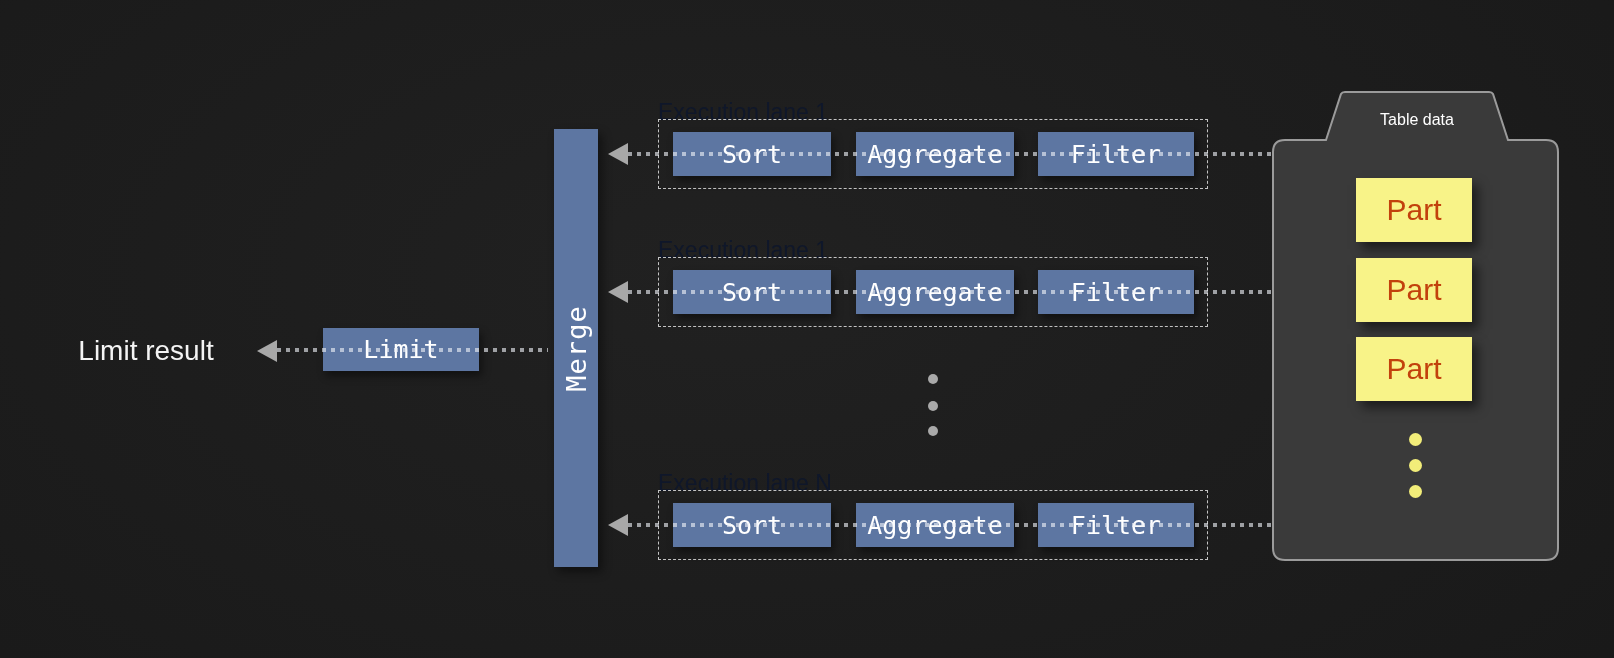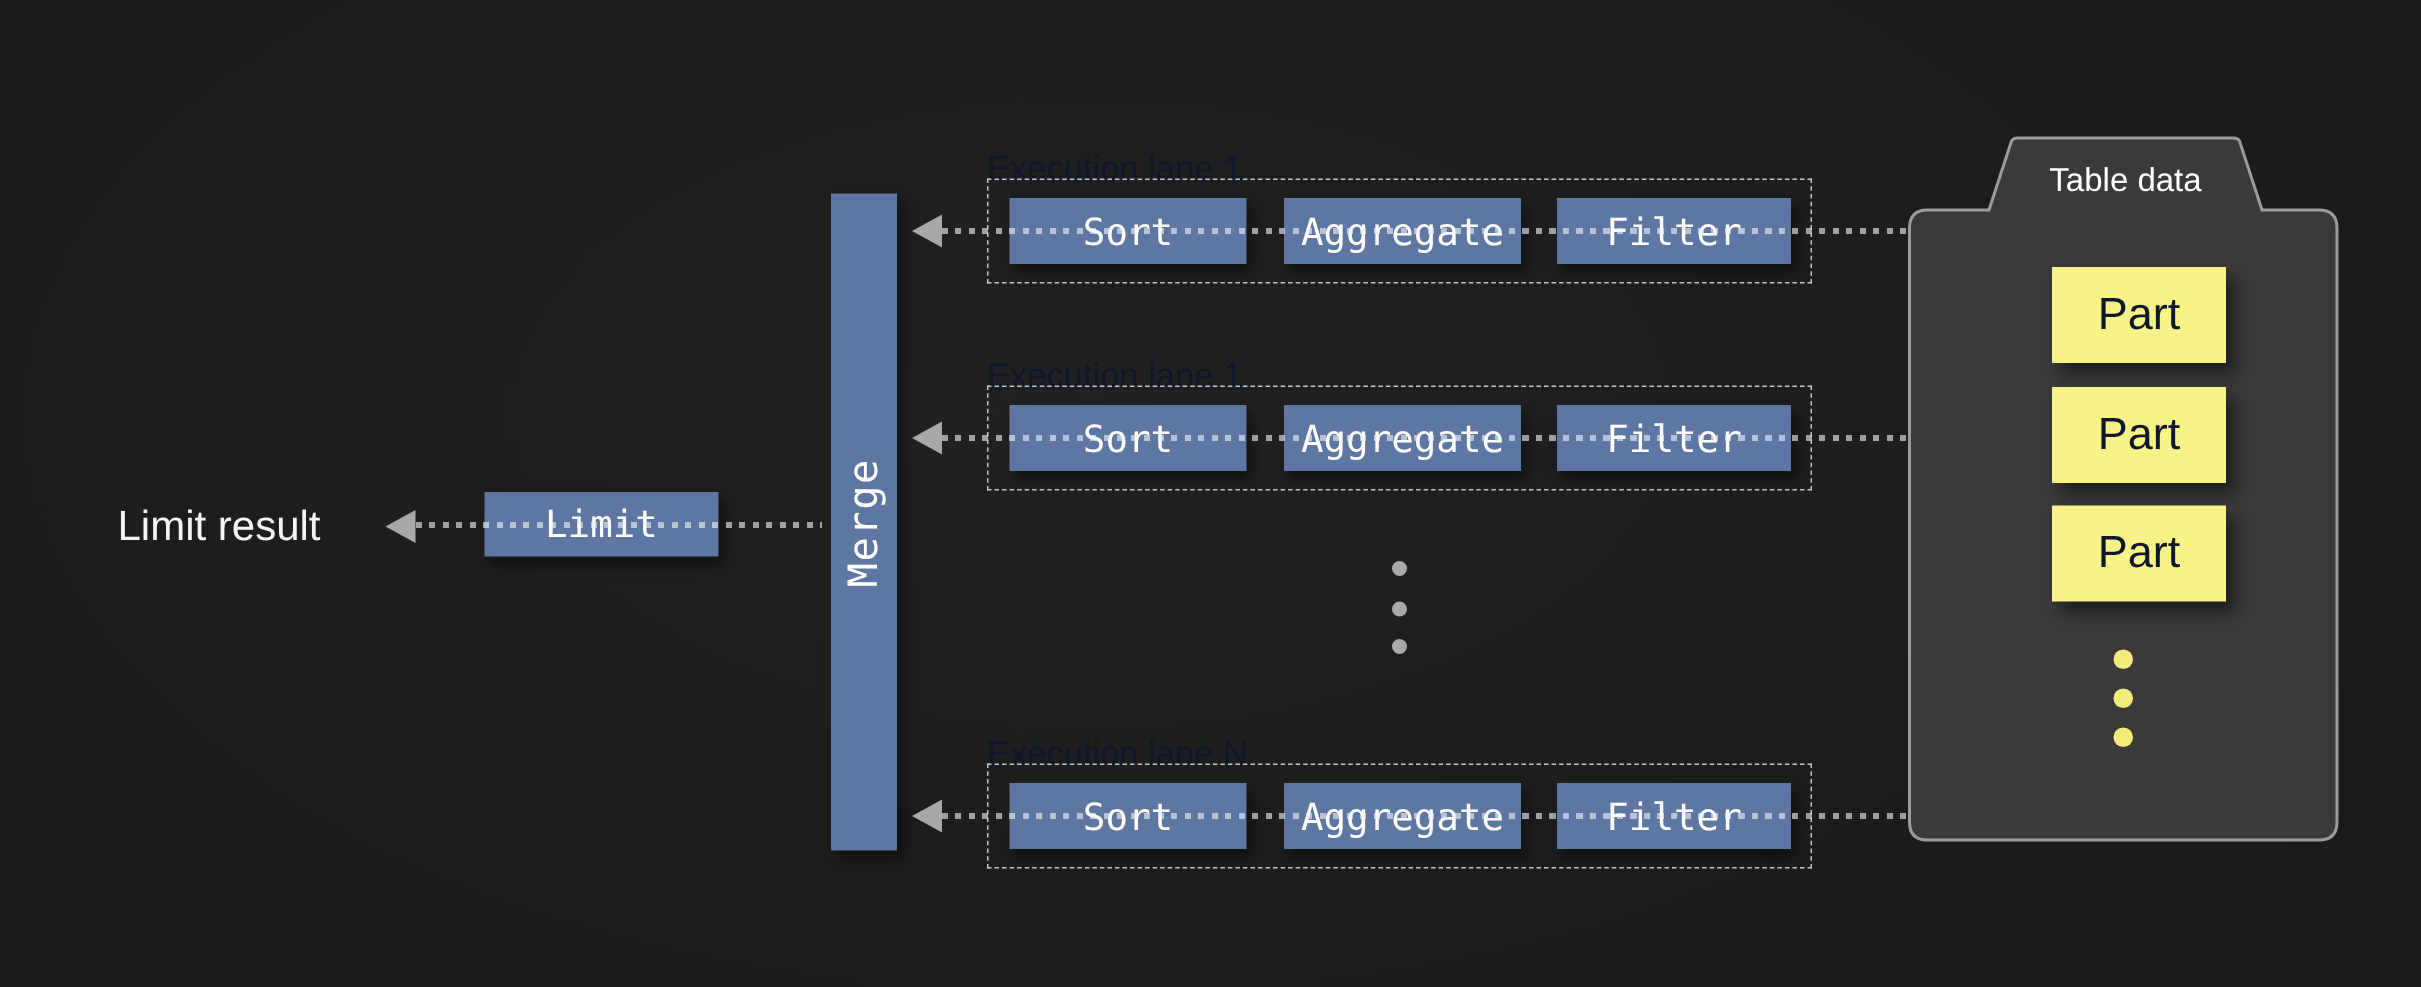--- a/index.html
+++ b/index.html
@@ -58,35 +58,35 @@
   .lane-frame{
     position:absolute;left:60px;top:42px;width:550px;height:70px;box-sizing:border-box;
     border:1px dashed #c4c4c4;z-index:3;
   }
   .lane .arrowhead{left:10px;top:66px;}
   .lane .dotline{left:30px;top:75px;width:645px;}
   .lane .op{top:55px;height:44px;}
   .op-sort{left:75px;width:158px;}
   .op-agg{left:258px;width:158px;}
   .op-filter{left:440px;width:156px;}
-  .lane-1{top:77px;} .lane-2{top:215px;} .lane-n{top:467px;}
+  .lane-1{top:77px;} .lane-2{top:215px;} .lane-n{top:448px;}
 
   
   .gdot{position:absolute;left:928px;width:10px;height:10px;border-radius:50%;background:#a9a9a9;z-index:3;}
 
   
   .tabledata-svg{position:absolute;left:1265px;top:88px;z-index:2;}
   .tabledata-title{
     position:absolute;left:1341px;top:104px;width:152px;height:32px;line-height:32px;
-    text-align:center;color:#ffffff;font-size:22px;z-index:5;white-space:nowrap;
+    text-align:center;color:#ffffff;font-size:16px;z-index:5;white-space:nowrap;
   }
   .part{
     position:absolute;left:1356px;width:116px;height:64px;background:#f8f388;
-    color:#0f172a;font-size:30px;display:flex;align-items:center;justify-content:center;
-    box-shadow:6px 7px 10px rgba(0,0,0,0.5);z-index:5;margin-left:12px;
+    color:#c2410c;font-size:30px;display:flex;align-items:center;justify-content:center;
+    box-shadow:6px 7px 10px rgba(0,0,0,0.5);z-index:5;
   }
   .part-1{top:178px;} .part-2{top:258px;} .part-3{top:337px;}
   .ydot{position:absolute;left:1409px;width:13px;height:13px;border-radius:50%;background:#f2ed79;z-index:5;}
 </style>
 </head>
 <body>
 
 <div class="canvas">
 
   <div class="query-result">Limit result</div>

